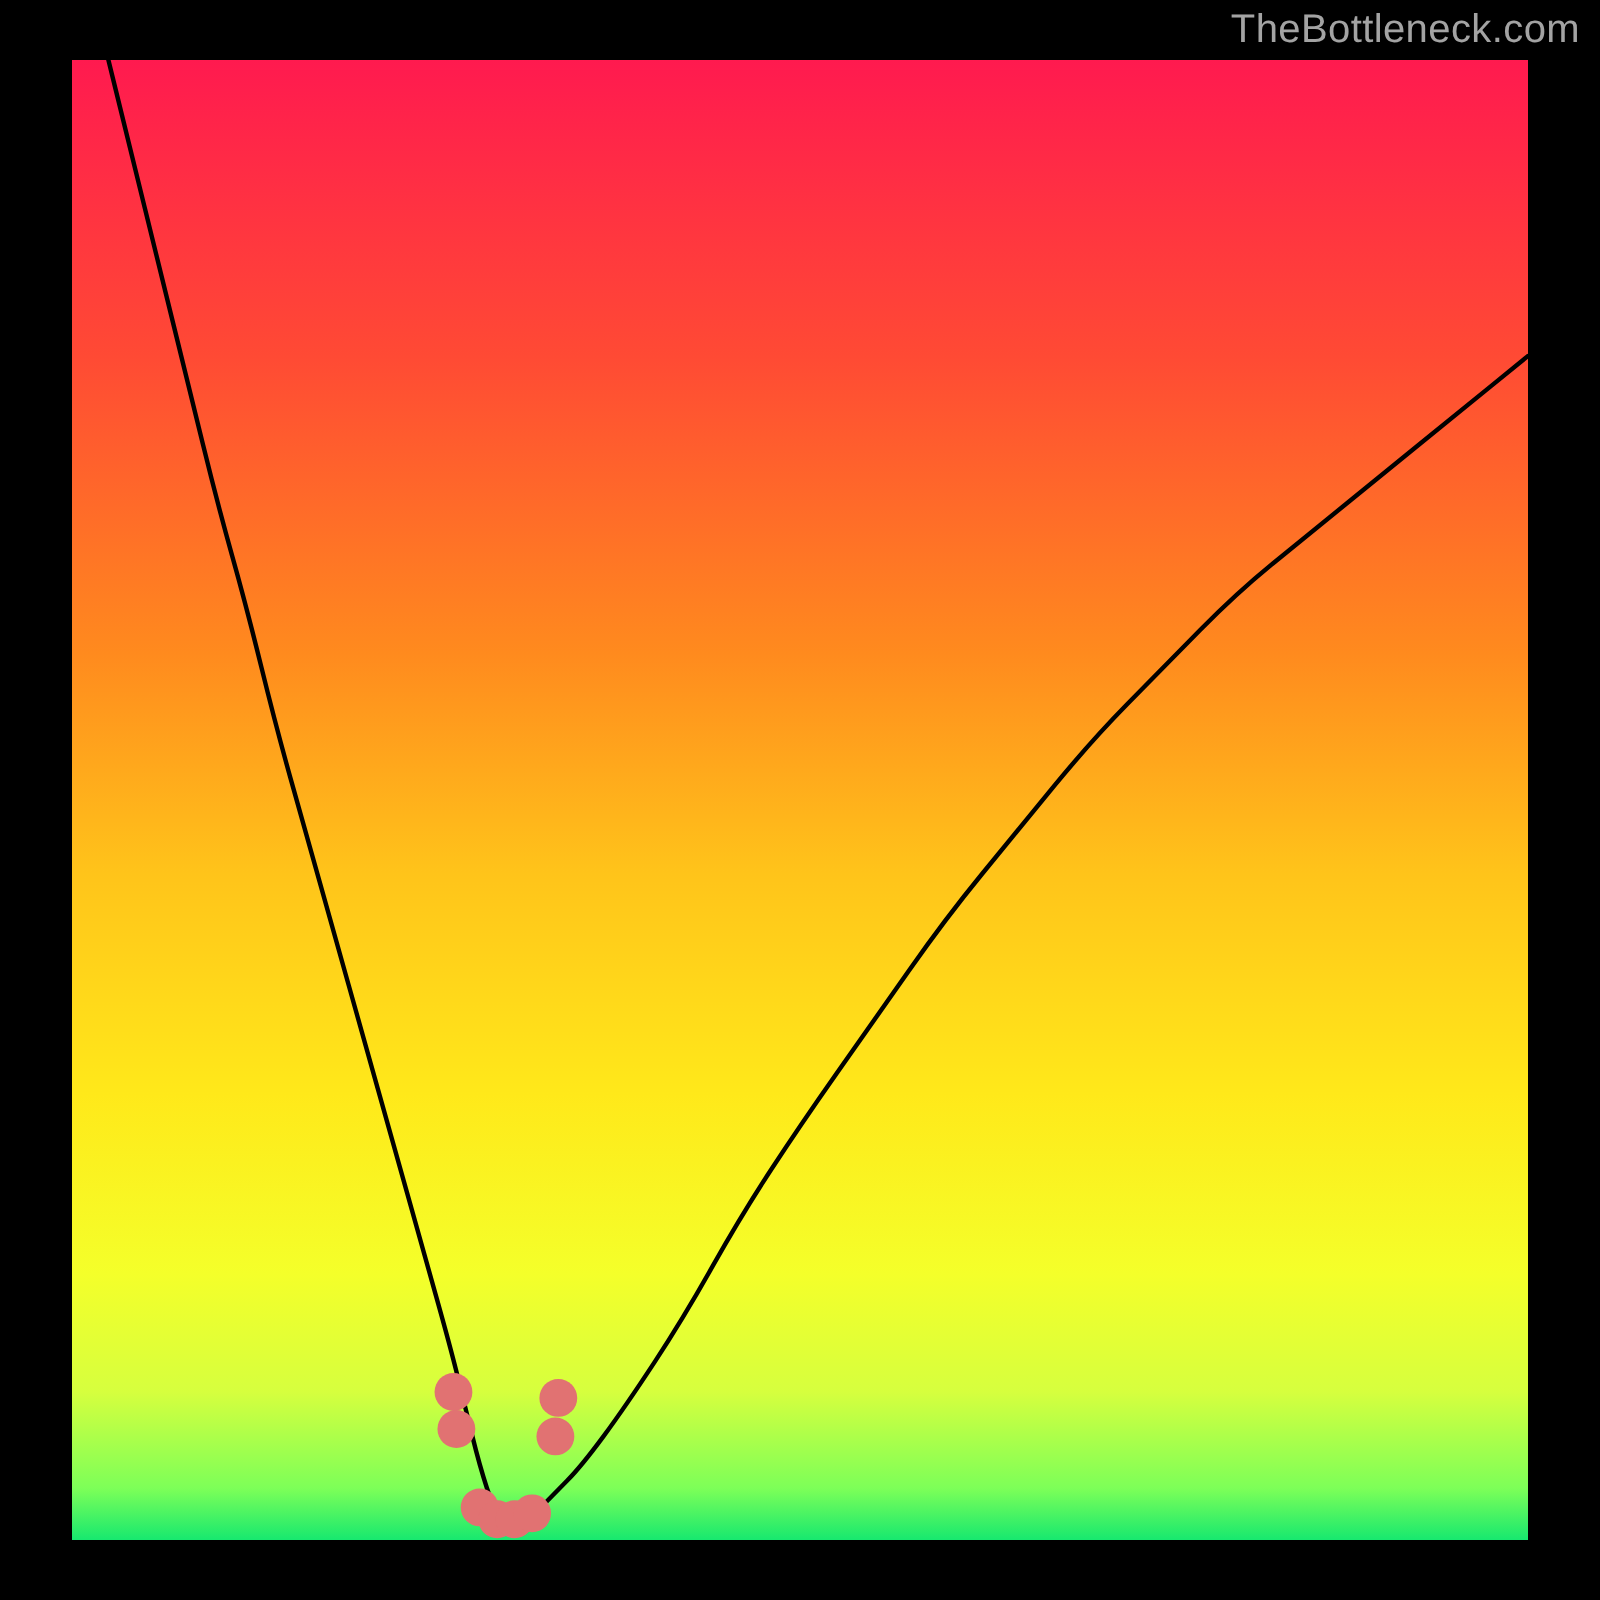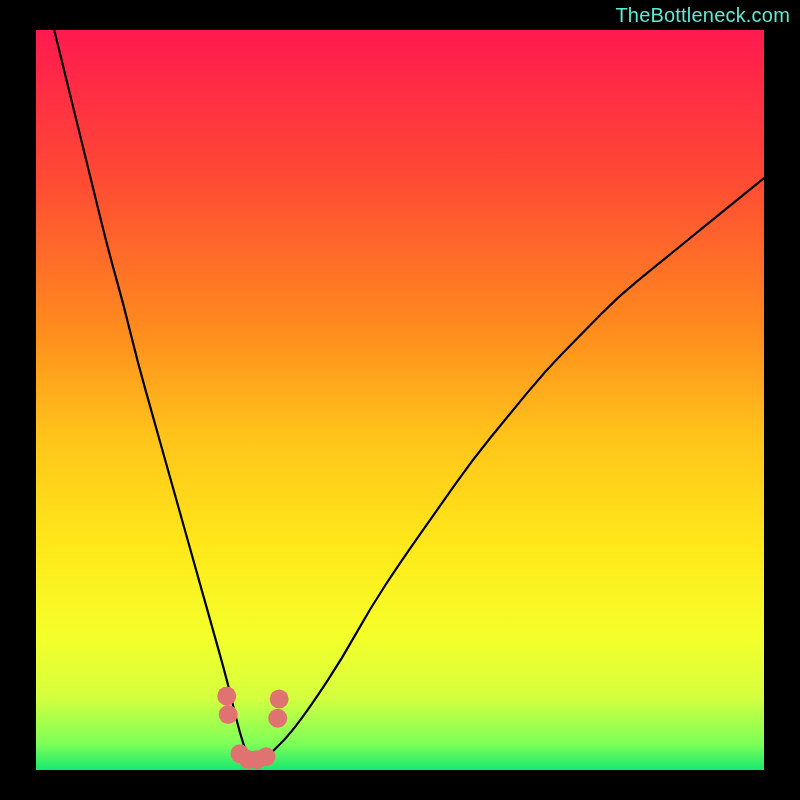--- a/index.html
+++ b/index.html
@@ -13,21 +13,21 @@
   }
   #stage {
     position: relative;
     width: 800px;
     height: 800px;
   }
   #attribution {
     position: absolute;
     top: 4px;
     right: 10px;
-    color: #5eead4;
+    color: #a3a3a3;
     font-size: 20px;
     font-weight: 500;
     letter-spacing: 0.2px;
     user-select: none;
   }
   svg {
     position: absolute;
     top: 0;
     left: 0;
   }

